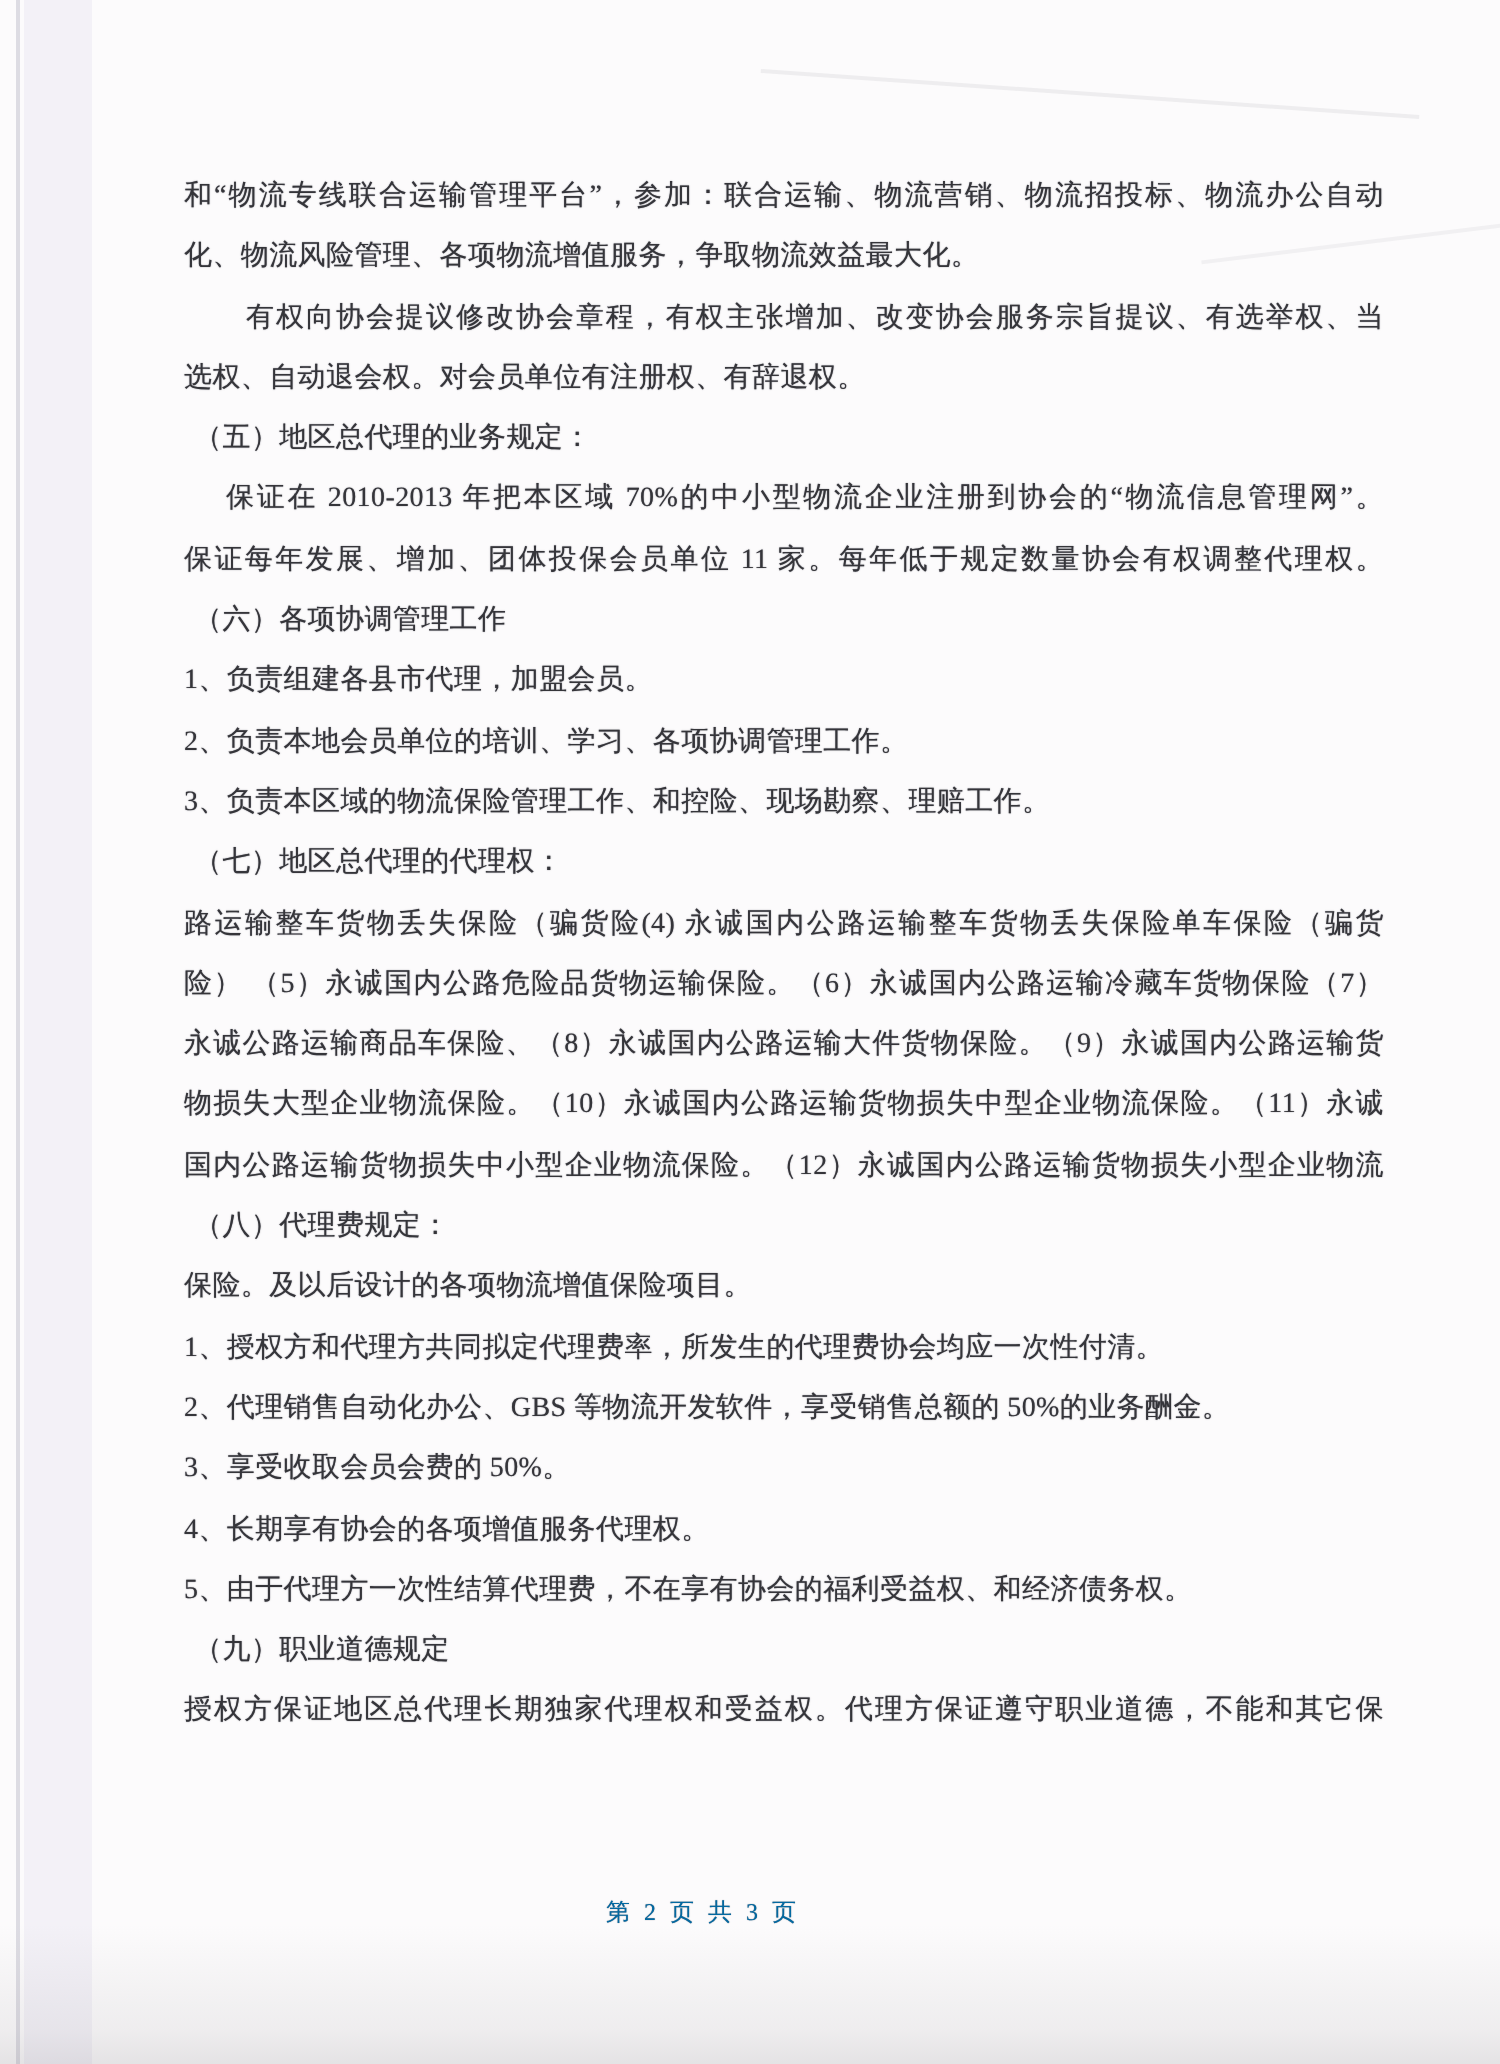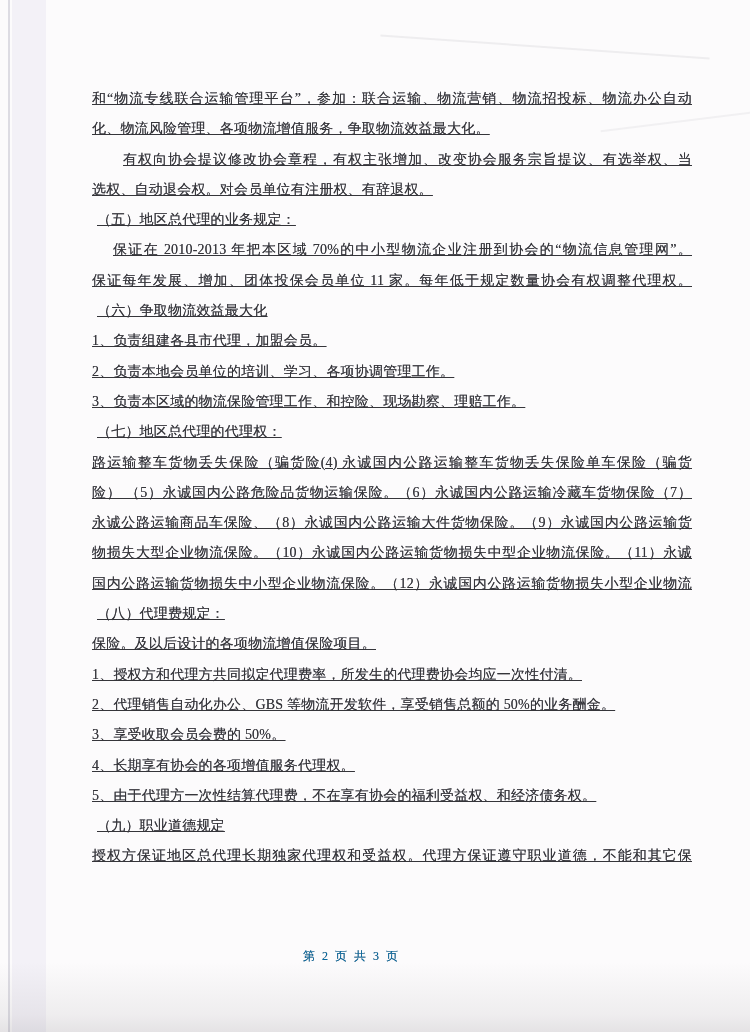--- a/index.html
+++ b/index.html
@@ -56,21 +56,20 @@
     top: 84px;
     width: 600px;
     font-size: 14px;
     line-height: 30.3px;
     letter-spacing: 0.2px;
     text-shadow: 0 0 0.6px rgba(60,60,72,0.75);
   }
   .line {
     height: 30.3px;
     white-space: nowrap;
-    text-decoration: underline;
   }
   .line.stretch {
     white-space: normal;
     text-align: justify;
     text-align-last: justify;
   }
   .line.heading { padding-left: 5px; }
   .line.indent-a { padding-left: 31px; }
   .line.indent-b { padding-left: 21px; }
   .line.indent-c { padding-left: 33px; }
@@ -96,21 +95,21 @@
   <div class="bottom-shade"></div>
 
   <div class="text-block">
     <div class="line stretch">和“物流专线联合运输管理平台”，参加：联合运输、物流营销、物流招投标、物流办公自动</div>
     <div class="line">化、物流风险管理、各项物流增值服务，争取物流效益最大化。</div>
     <div class="line indent-a stretch">有权向协会提议修改协会章程，有权主张增加、改变协会服务宗旨提议、有选举权、当</div>
     <div class="line">选权、自动退会权。对会员单位有注册权、有辞退权。</div>
     <div class="line heading">（五）地区总代理的业务规定：</div>
     <div class="line indent-b stretch">保证在 2010-2013 年把本区域 70%的中小型物流企业注册到协会的“物流信息管理网”。</div>
     <div class="line stretch">保证每年发展、增加、团体投保会员单位 11 家。每年低于规定数量协会有权调整代理权。</div>
-    <div class="line heading">（六）争取物流效益最大化</div>
+    <div class="line heading">（六）各项协调管理工作</div>
     <div class="line">1、负责组建各县市代理，加盟会员。</div>
     <div class="line">2、负责本地会员单位的培训、学习、各项协调管理工作。</div>
     <div class="line">3、负责本区域的物流保险管理工作、和控险、现场勘察、理赔工作。</div>
     <div class="line heading">（七）地区总代理的代理权：</div>
     <div class="line stretch">路运输整车货物丢失保险（骗货险(4) 永诚国内公路运输整车货物丢失保险单车保险（骗货</div>
     <div class="line stretch">险） （5）永诚国内公路危险品货物运输保险。（6）永诚国内公路运输冷藏车货物保险（7）</div>
     <div class="line stretch">永诚公路运输商品车保险、（8）永诚国内公路运输大件货物保险。（9）永诚国内公路运输货</div>
     <div class="line stretch">物损失大型企业物流保险。（10）永诚国内公路运输货物损失中型企业物流保险。（11）永诚</div>
     <div class="line stretch">国内公路运输货物损失中小型企业物流保险。（12）永诚国内公路运输货物损失小型企业物流</div>
     <div class="line heading">（八）代理费规定：</div>

